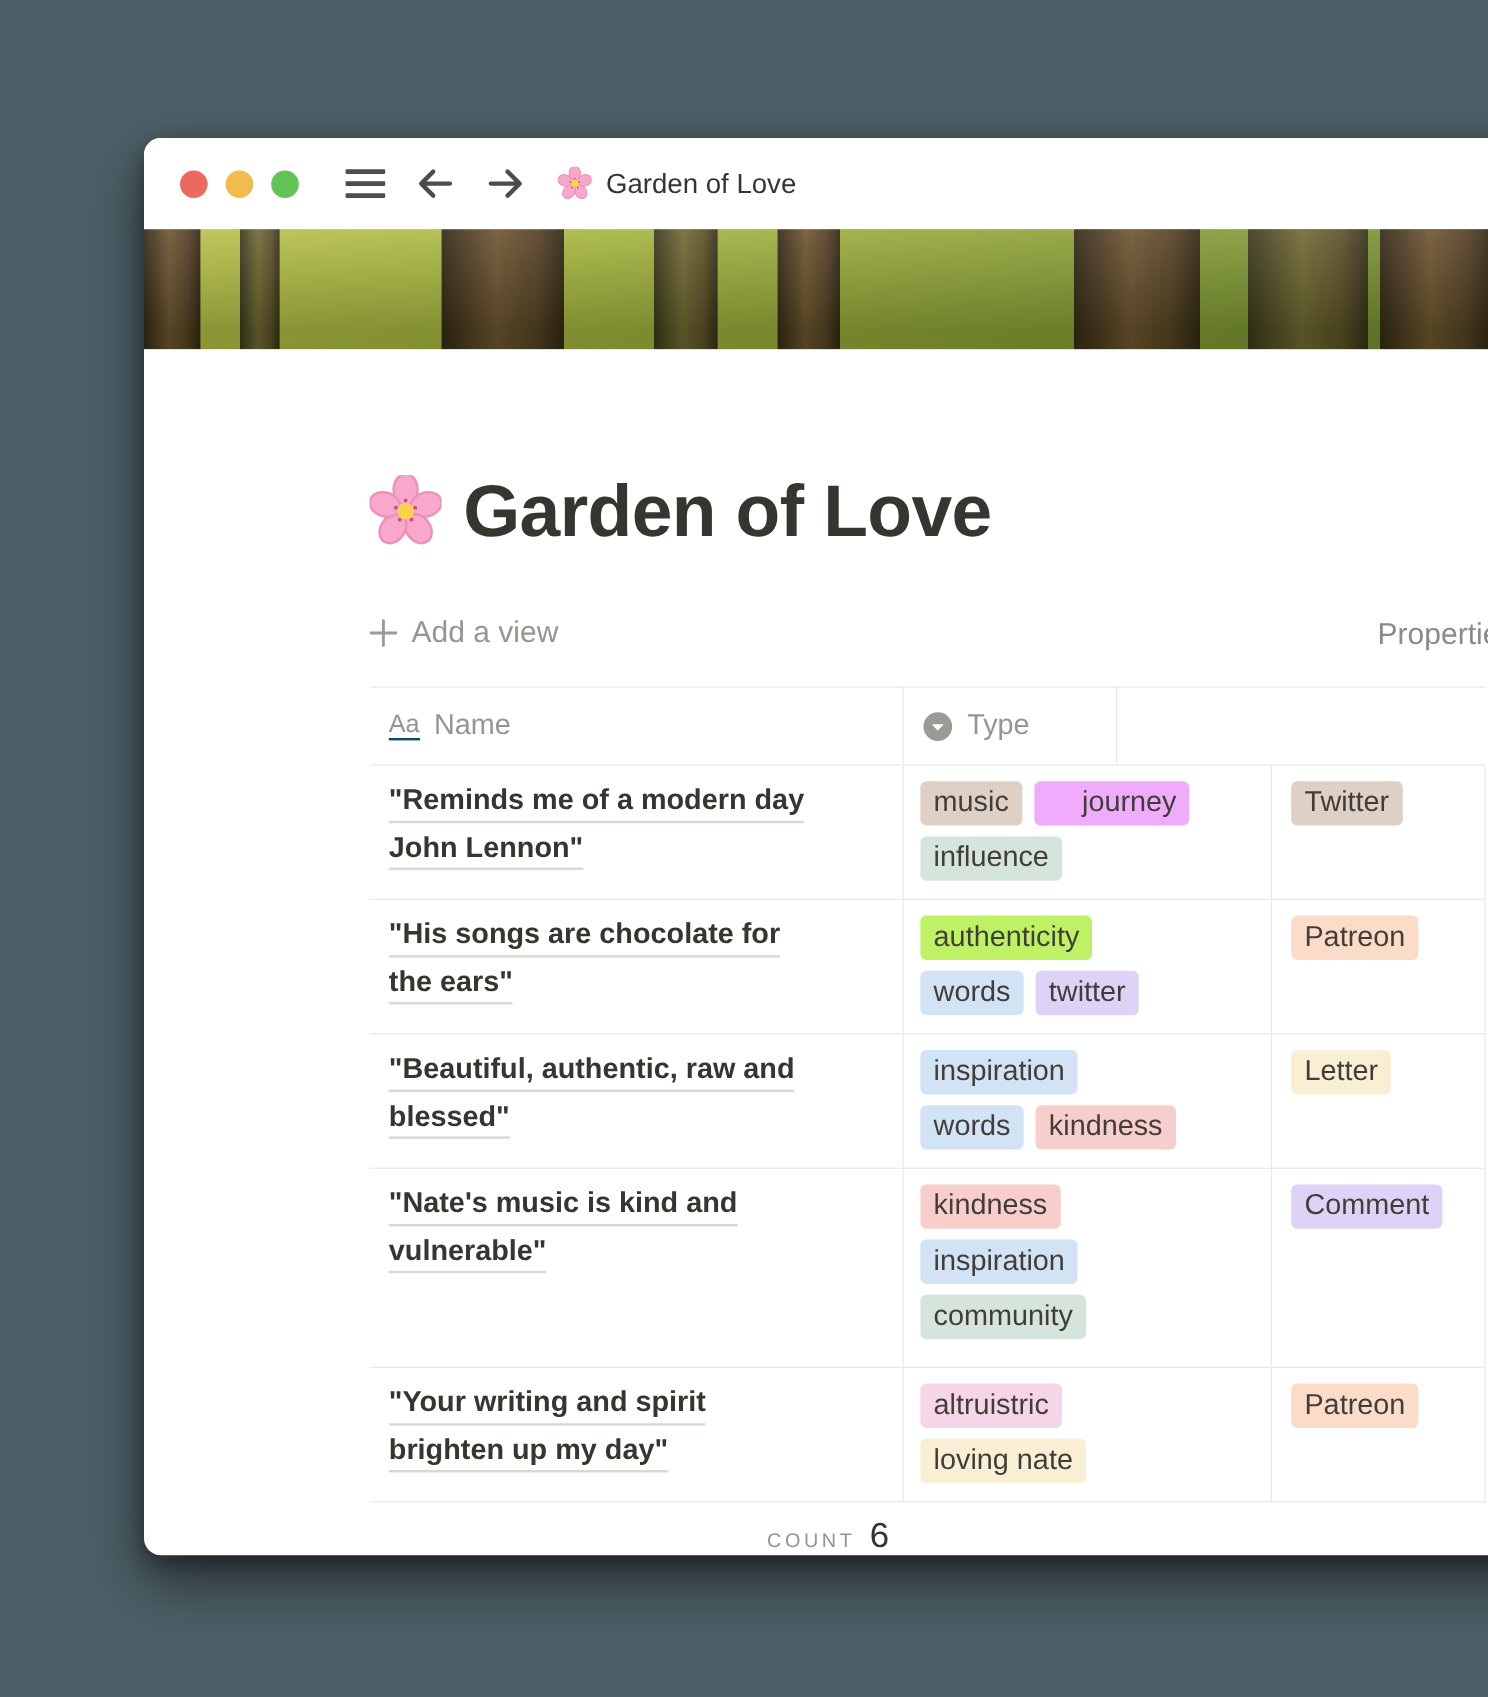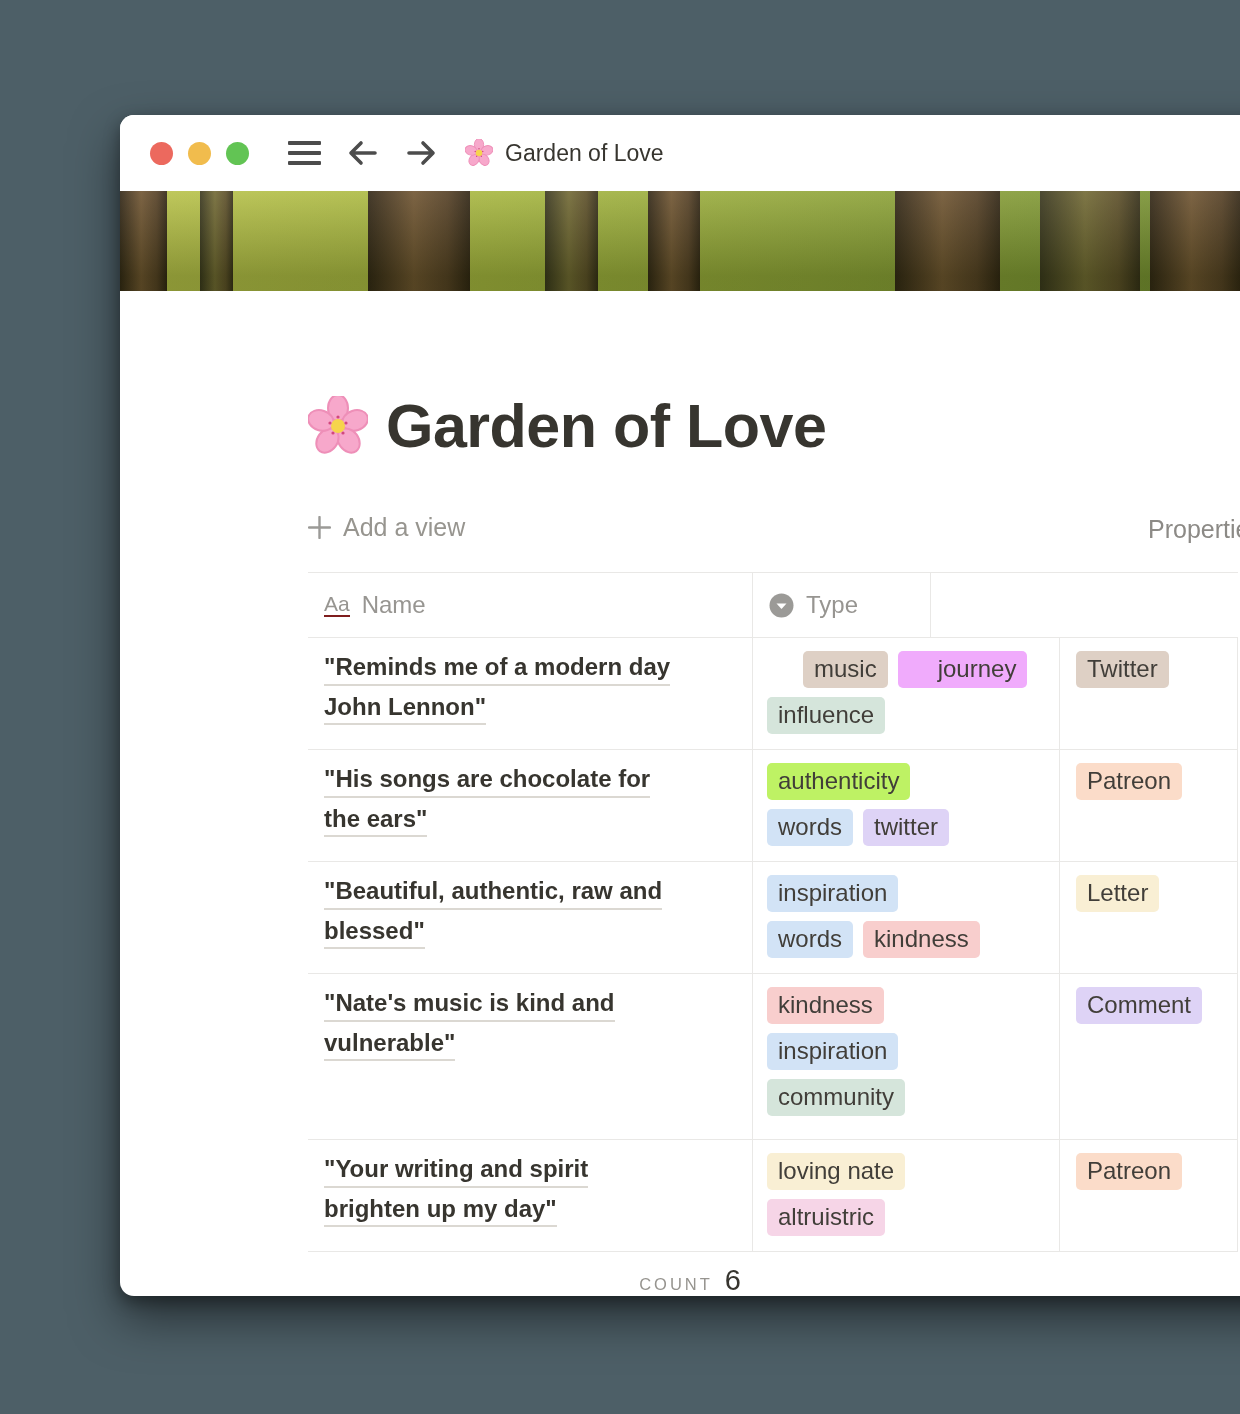--- a/index.html
+++ b/index.html
@@ -28,21 +28,21 @@
   .add-view{display:inline-flex;align-items:center;gap:12px;color:#97958f;font-size:25px;cursor:pointer;}
   .properties{position:absolute;left:840px;top:2px;color:#8c8a86;font-size:25px;cursor:pointer;white-space:nowrap;}
   
   .table{position:absolute;left:188px;top:457px;width:930px;}
   .hdr,.row{display:flex;border-bottom:1px solid #e9e8e6;}
   .hdr{border-top:1px solid #e9e8e6;height:64px;}
   .c-name{width:445px;box-sizing:border-box;border-right:1px solid #e9e8e6;}
   .c-themes{width:307px;box-sizing:border-box;border-right:1px solid #e9e8e6;}
   .c-type{width:178px;box-sizing:border-box;border-right:1px solid #e9e8e6;}
   .hdr-cell{display:flex;align-items:center;gap:12px;padding-left:16px;color:#979591;font-size:24px;}
-  .aa-glyph{font-size:21px;font-weight:500;border-bottom:2px solid #7f1d1d;line-height:1.05;color:#979591;}
+  .aa-glyph{font-size:21px;font-weight:500;border-bottom:2px solid #0c4a6e;line-height:1.05;color:#979591;}
   .row:nth-child(1){min-height:110px}.row:nth-child(2){min-height:110px}
   .row:nth-child(3){min-height:107px}.row:nth-child(4){min-height:165px}.row:nth-child(5){min-height:110px}
   .cell-name{padding:13px 16px 8px;}
   .name-line{display:table;font-size:24px;font-weight:600;color:#37352f;line-height:1.32;
              border-bottom:2px solid #dbd8d2;padding-bottom:1px;margin-bottom:5px;}
   .cell-themes{padding:13px 8px 6px 14px;}
   .tag-line{display:flex;gap:10px;margin-bottom:9px;}
   .tag{display:inline-flex;font-size:24px;line-height:1.25;padding:3px 11px 4px;border-radius:5px;color:#413e39;white-space:nowrap;}
   .cell-type{padding:13px 8px 6px 16px;}
   .t-footer{height:57px;display:flex;align-items:center;}
@@ -147,21 +147,21 @@
       </div>
 
       <div>
   <div class="row">
     <div class="c-name cell-name">
               <span class="name-line">"Reminds me of a modern day</span>
               <span class="name-line">John Lennon"</span>
             </div>
     <div class="c-themes cell-themes">
               <div class="tag-line">
-                <span class="tag" style="background: rgb(222, 208, 197); margin-left: 36px;">music</span>
+                <span class="tag" style="background: rgb(222, 208, 197);">music</span>
                 <span class="tag" style="background: #f0abfc; padding-left: 40px;">journey</span>
               </div>
               <div class="tag-line">
                 <span class="tag" style="background: rgb(213, 229, 219);">influence</span>
               </div>
             </div>
     <div class="c-type cell-type"><span class="tag" style="background: rgb(222, 208, 197);">Twitter</span></div>
   </div>
 
   <div class="row">
@@ -217,24 +217,24 @@
     <div class="c-type cell-type"><span class="tag" style="background: rgb(222, 211, 246);">Comment</span></div>
   </div>
 
   <div class="row">
     <div class="c-name cell-name">
               <span class="name-line">"Your writing and spirit</span>
               <span class="name-line">brighten up my day"</span>
             </div>
     <div class="c-themes cell-themes">
               <div class="tag-line">
+                <span class="tag" style="background: rgb(246, 213, 231);">altruistric</span>
+              </div>
+              <div class="tag-line">
                 <span class="tag" style="background: rgb(249, 239, 212);">loving nate</span>
-              </div>
-              <div class="tag-line">
-                <span class="tag" style="background: rgb(246, 213, 231);">altruistric</span>
               </div>
             </div>
     <div class="c-type cell-type"><span class="tag" style="background: rgb(251, 220, 201);">Patreon</span></div>
   </div>
 </div>
 
       <div class="t-footer">
         <div class="count-wrap">
           <span class="count-label">COUNT</span>
           <span class="count-value">6</span>

